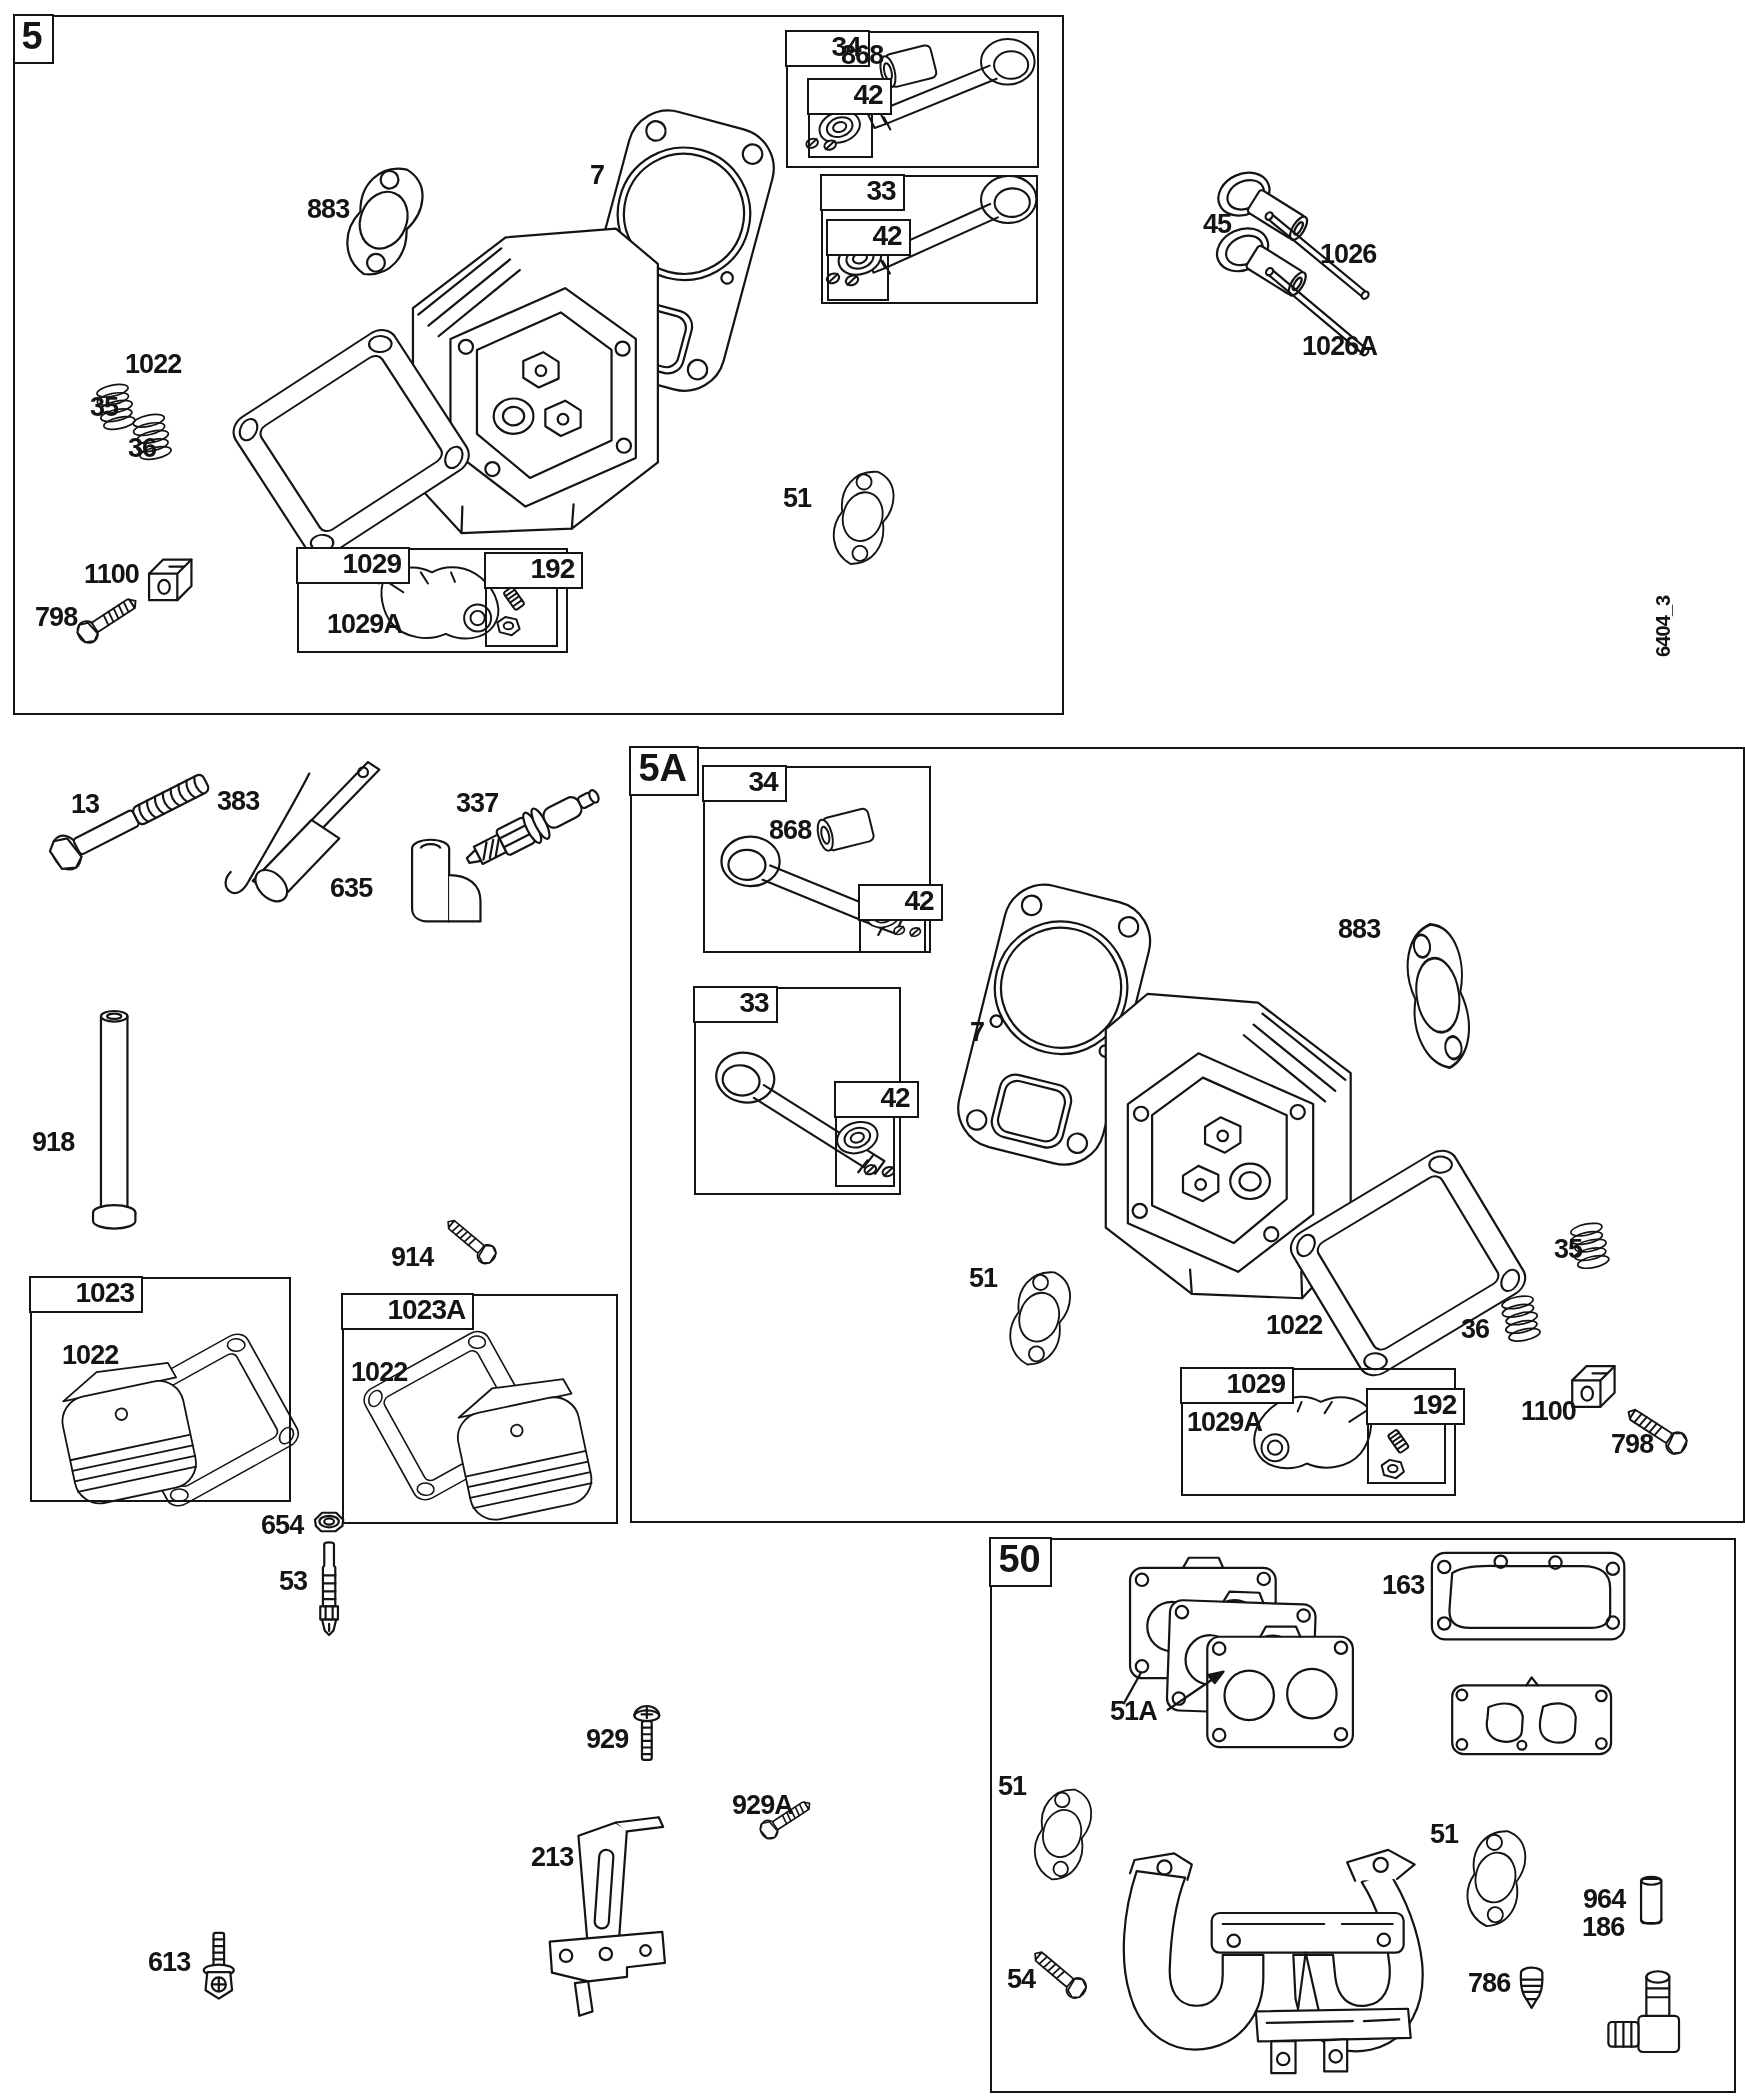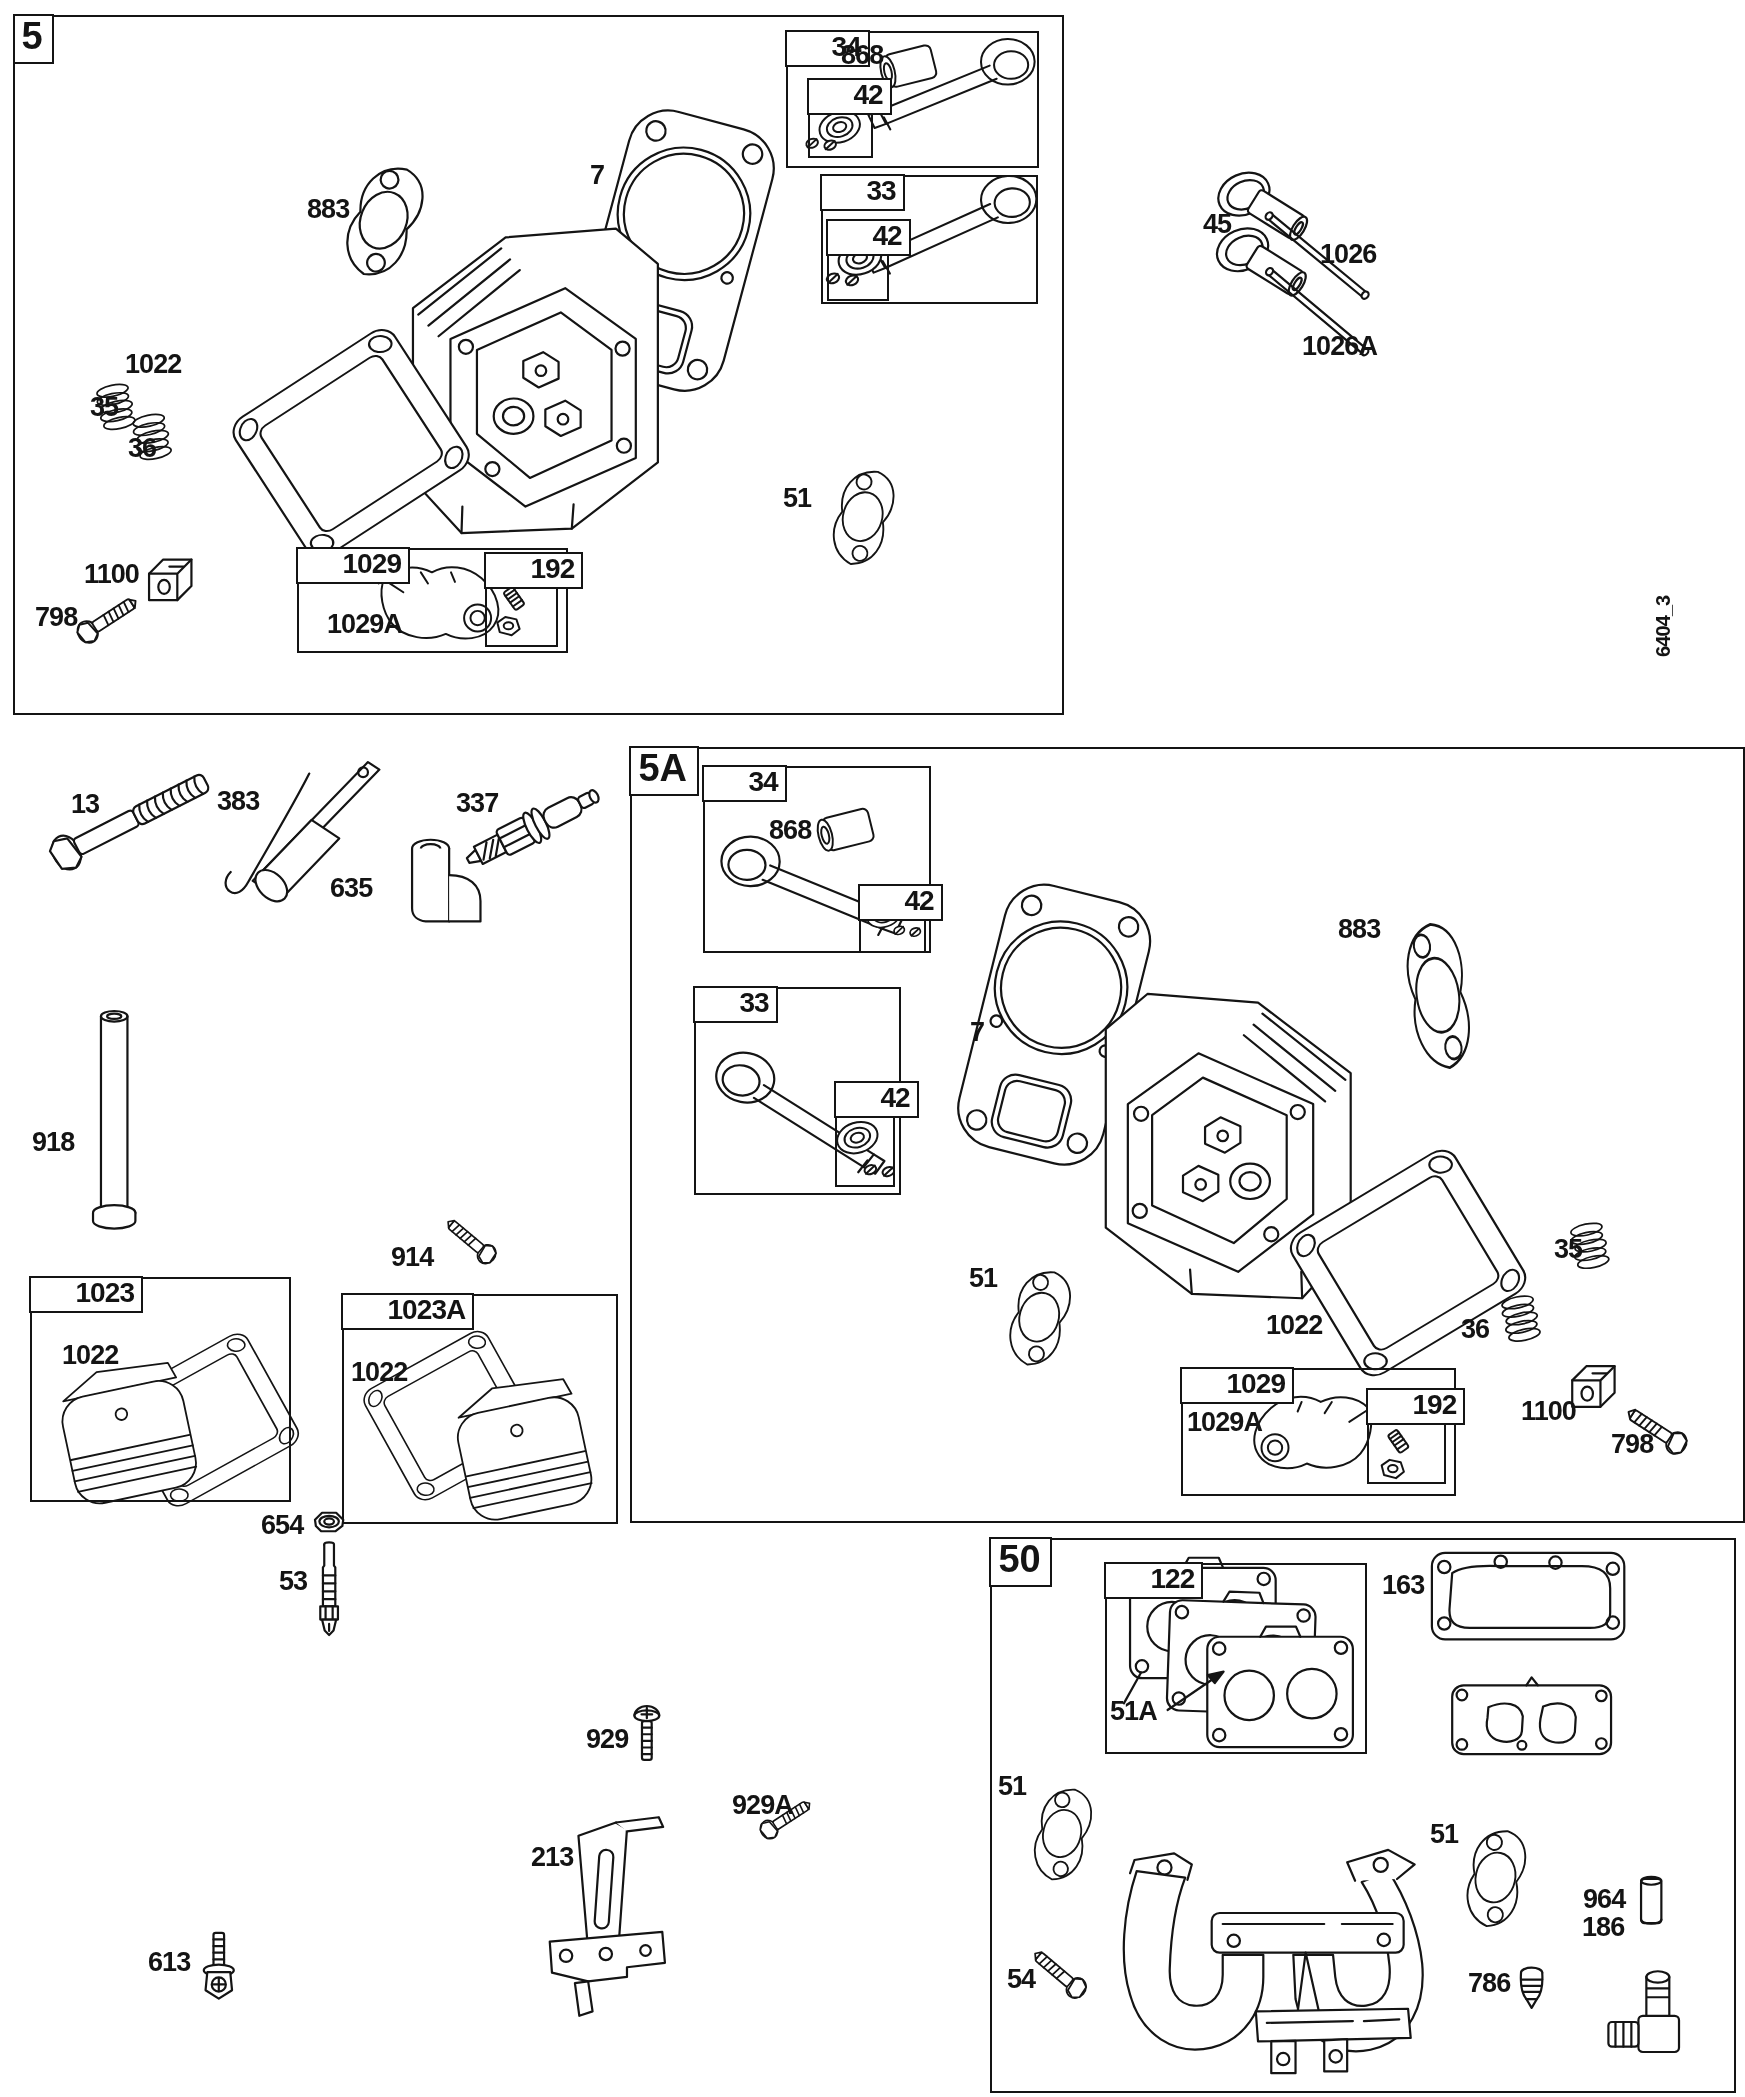--- a/index.html
+++ b/index.html
@@ -429,23 +429,20 @@
       <div class="box-label">1029</div>
     </div>
     <div class="box kit" style="left: 1367px; top: 1389px; width: 75px; height: 91px;">
       <div class="box-label">192</div>
     </div>
     <div class="box kit" style="left: 30px; top: 1277px; width: 257px; height: 221px;">
       <div class="box-label">1023</div>
     </div>
     <div class="box kit" style="left: 342px; top: 1294px; width: 272px; height: 226px;">
       <div class="box-label">1023A</div>
-    </div>
-    <div class="box kit" style="left: 1105px; top: 1563px; width: 258px; height: 187px;">
-      <div class="box-label">122</div>
     </div>
     <div class="callout" style="left: 307px; top: 196px;">883</div>
     <div class="callout" style="left: 590px; top: 162px;">7</div>
     <div class="callout" style="left: 841px; top: 42px;">868</div>
     <div class="callout" style="left: 125px; top: 351px;">1022</div>
     <div class="callout" style="left: 90px; top: 394px;">35</div>
     <div class="callout" style="left: 128px; top: 435px;">36</div>
     <div class="callout" style="left: 783px; top: 485px;">51</div>
     <div class="callout" style="left: 84px; top: 561px;">1100</div>
     <div class="callout" style="left: 35px; top: 604px;">798</div>

